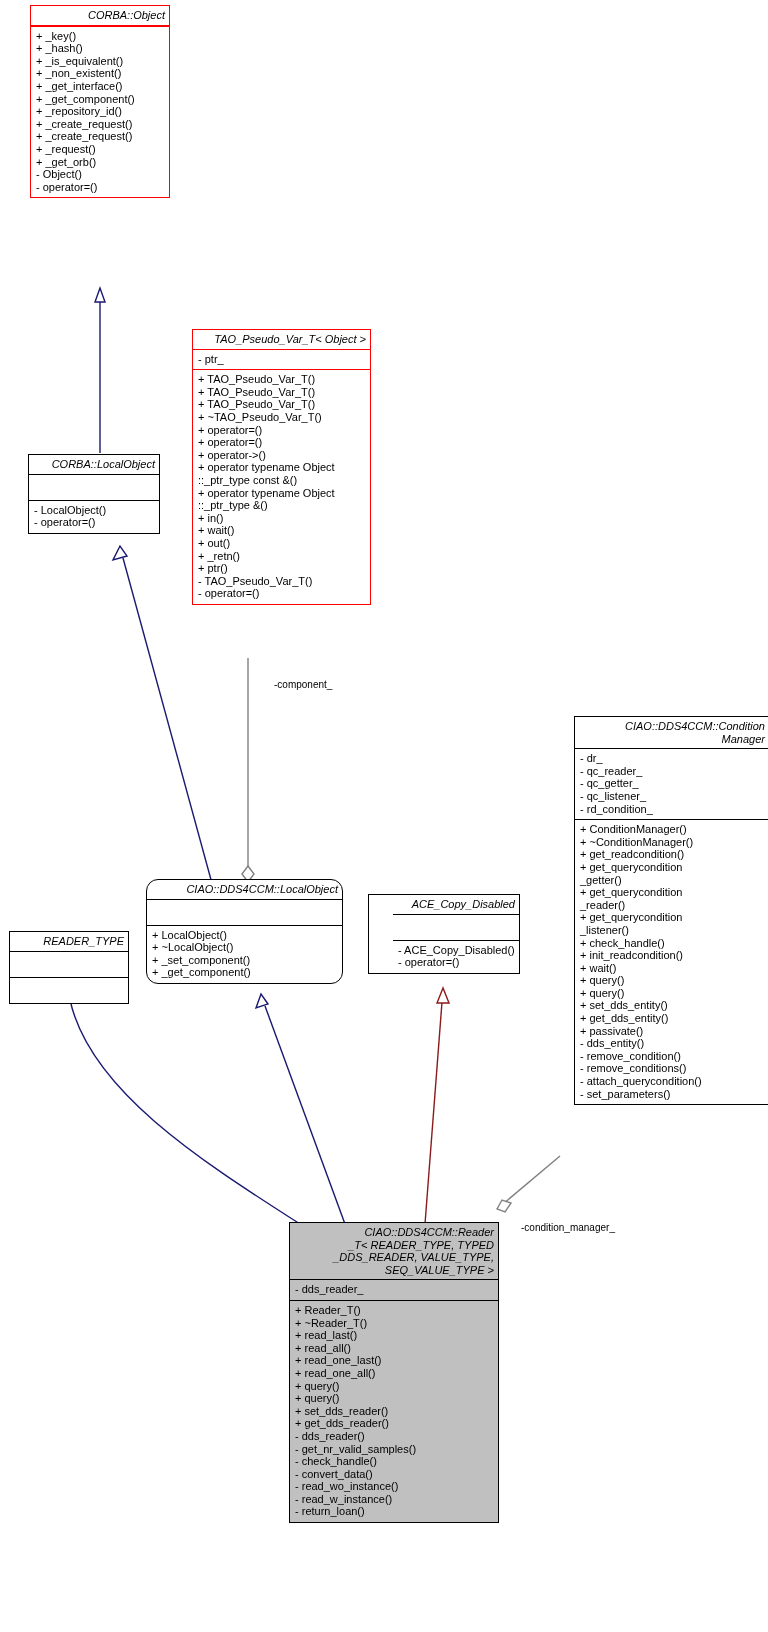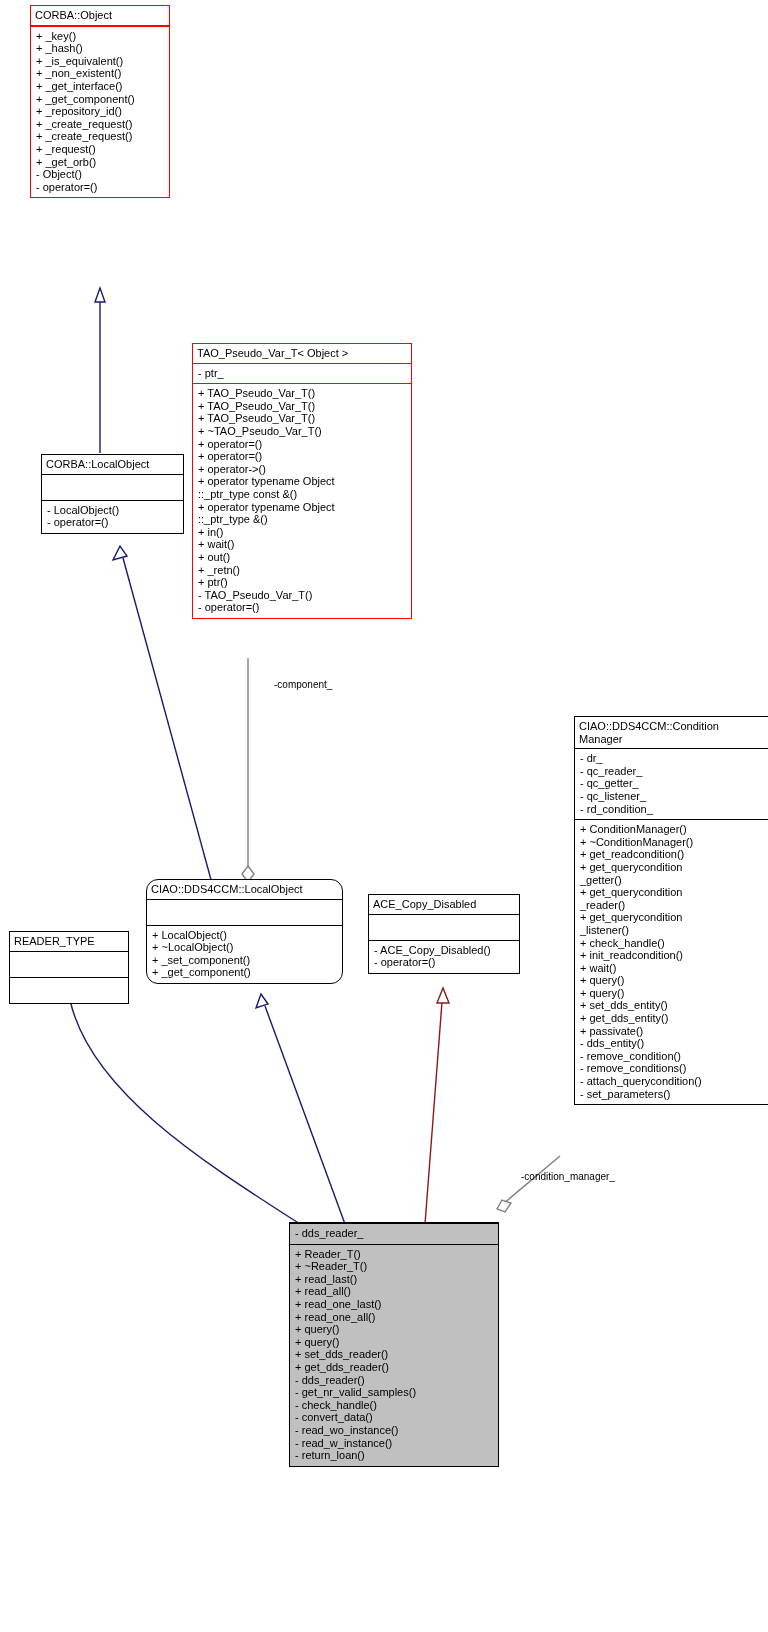--- a/index.html
+++ b/index.html
@@ -31,23 +31,24 @@
   .uml-box.red {
     border-color: #ff0000;
   }
   .uml-box.red .sep {
     border-top-color: #ff0000;
   }
   .uml-box.gray {
     background: #c0c0c0;
   }
   .uml-title {
-    text-align: left;
+    text-align: right;
     padding: 3px 4px 3px 4px;
     white-space: pre-line;
+    font-style: italic;
   }
   .sep {
     border-top: 1px solid #000000;
   }
   .uml-section {
     padding: 3px 4px 4px 5px;
   }
   .uml-section div {
     white-space: pre-line;
   }
@@ -116,21 +117,21 @@
     <div>+ _repository_id()</div>
     <div>+ _create_request()</div>
     <div>+ _create_request()</div>
     <div>+ _request()</div>
     <div>+ _get_orb()</div>
     <div>- Object()</div>
     <div>- operator=()</div>
   </div>
 </div>
 
-<div class="uml-box red" style="left:192px; top:343px; width:220px;">
+<div class="uml-box red" style="left:192px; top:329px; width:179px;">
   <div class="uml-title">TAO_Pseudo_Var_T&lt; Object &gt;</div>
   <div class="sep"></div>
   <div class="uml-section">
     <div>- ptr_</div>
   </div>
   <div class="sep"></div>
   <div class="uml-section">
     <div>+ TAO_Pseudo_Var_T()</div>
     <div>+ TAO_Pseudo_Var_T()</div>
     <div>+ TAO_Pseudo_Var_T()</div>
@@ -145,21 +146,21 @@
     <div>+ in()</div>
     <div>+ wait()</div>
     <div>+ out()</div>
     <div>+ _retn()</div>
     <div>+ ptr()</div>
     <div>- TAO_Pseudo_Var_T()</div>
     <div>- operator=()</div>
   </div>
 </div>
 
-<div class="uml-box" style="left:41px; top:454px; width:143px;">
+<div class="uml-box" style="left:28px; top:454px; width:132px;">
   <div class="uml-title">CORBA::LocalObject</div>
   <div class="sep"></div>
   <div class="uml-section empty-sec"></div>
   <div class="sep"></div>
   <div class="uml-section">
     <div>- LocalObject()</div>
     <div>- operator=()</div>
   </div>
 </div>
 
@@ -177,21 +178,21 @@
 </div>
 
 <div class="uml-box" style="left:9px; top:899px; width:120px;margin-top:32px;">
   <div class="uml-title">READER_TYPE</div>
   <div class="sep"></div>
   <div class="uml-section empty-sec"></div>
   <div class="sep"></div>
   <div class="uml-section empty-sec"></div>
 </div>
 
-<div class="uml-box" style="left:368px; top:894px; width:152px;">
+<div class="uml-box" style="left:368px; top:894px; width:152px;padding-left:24px;">
   <div class="uml-title">ACE_Copy_Disabled</div>
   <div class="sep"></div>
   <div class="uml-section empty-sec"></div>
   <div class="sep"></div>
   <div class="uml-section">
     <div>- ACE_Copy_Disabled()</div>
     <div>- operator=()</div>
   </div>
 </div>
 
@@ -227,20 +228,24 @@
     <div>+ passivate()</div>
     <div>- dds_entity()</div>
     <div>- remove_condition()</div>
     <div>- remove_conditions()</div>
     <div>- attach_querycondition()</div>
     <div>- set_parameters()</div>
   </div>
 </div>
 
 <div class="uml-box gray" style="left:289px; top:1222px; width:210px;">
+  <div class="uml-title">CIAO::DDS4CCM::Reader
+_T&lt; READER_TYPE, TYPED
+_DDS_READER, VALUE_TYPE,
+SEQ_VALUE_TYPE &gt;</div>
   <div class="sep"></div>
   <div class="uml-section">
     <div>- dds_reader_</div>
   </div>
   <div class="sep"></div>
   <div class="uml-section">
     <div>+ Reader_T()</div>
     <div>+ ~Reader_T()</div>
     <div>+ read_last()</div>
     <div>+ read_all()</div>
@@ -254,13 +259,13 @@
     <div>- get_nr_valid_samples()</div>
     <div>- check_handle()</div>
     <div>- convert_data()</div>
     <div>- read_wo_instance()</div>
     <div>- read_w_instance()</div>
     <div>- return_loan()</div>
   </div>
 </div>
 
 <div class="edge-label" style="left:274px; top:679px;">-component_</div>
-<div class="edge-label" style="left:521px; top:1171px;text-align:right;">-condition_manager_</div>
+<div class="edge-label" style="left:521px; top:1222px;text-align:right;">-condition_manager_</div>
 
 </body></html>

